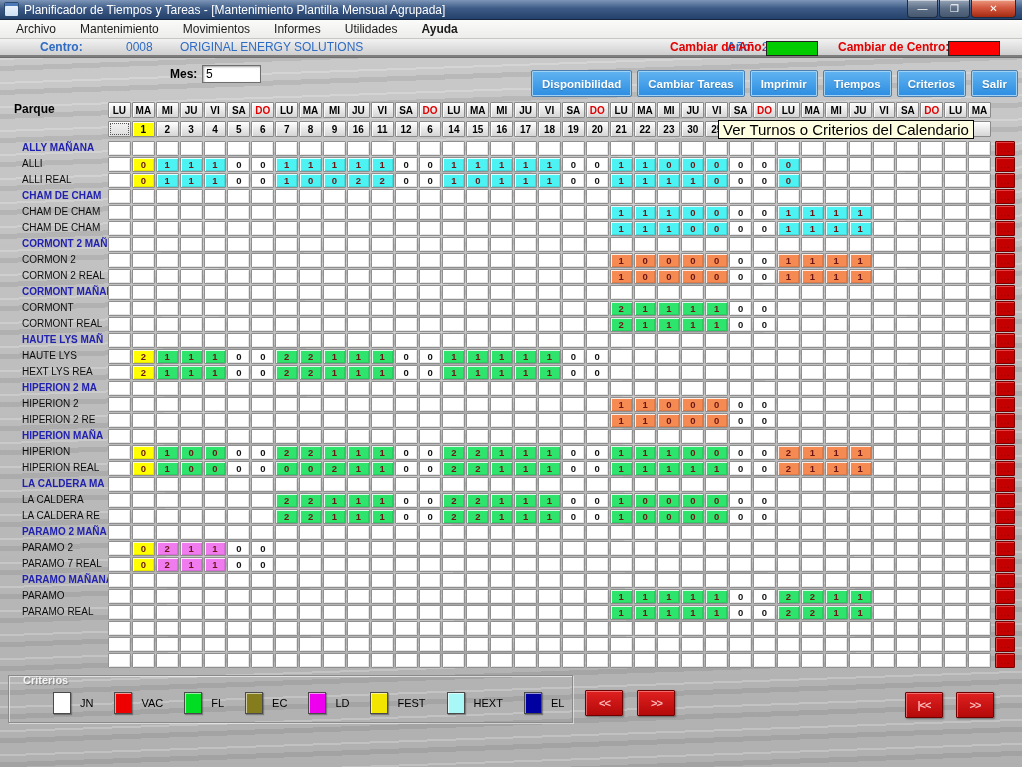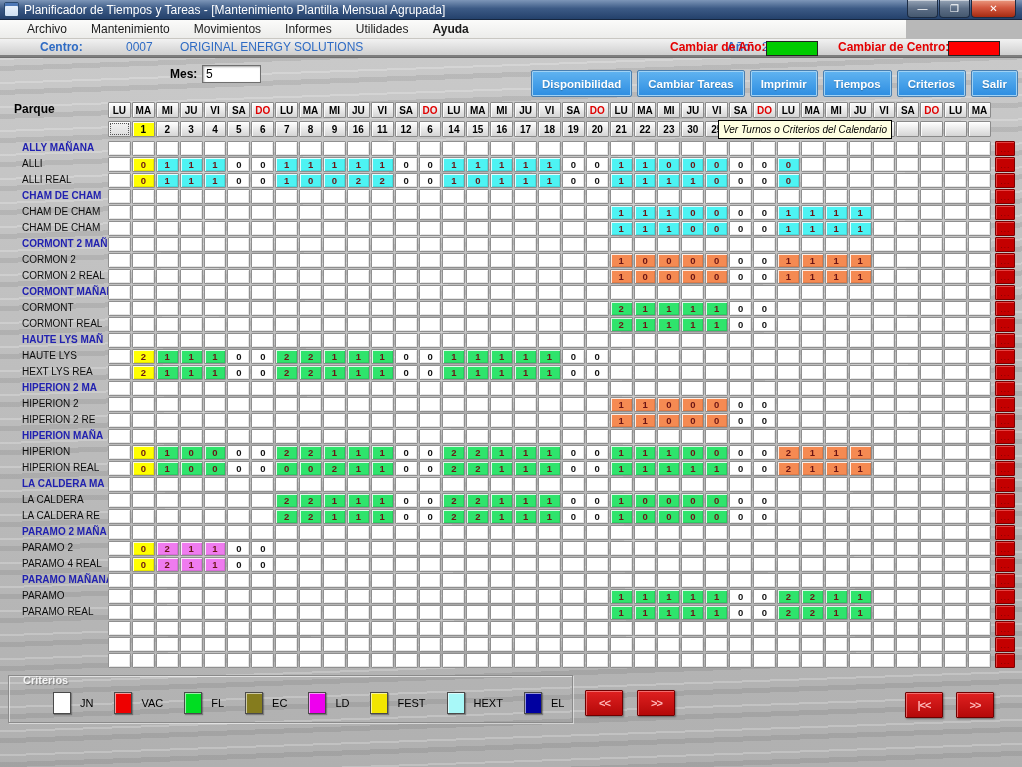--- a/index.html
+++ b/index.html
@@ -20,23 +20,23 @@
     background:linear-gradient(#eef6ff,#cfe0f2);border:1px solid #2a4a70;border-radius:2px;
     box-shadow:inset 0 3px 0 #4d79b8;}
   .win-controls{position:absolute;right:6px;top:0;display:flex;}
   .win-btn{width:29px;height:17px;display:flex;align-items:center;justify-content:center;
     font-size:10px;color:#fff;border:1px solid #1c2c44;border-top:none;
     border-radius:0 0 4px 4px;background:linear-gradient(#98a6b8,#5c6e86 50%,#45586f);
     box-shadow:inset 0 1px 0 rgba(255,255,255,.5);margin-left:1px;cursor:default;}
   .win-btn.close{background:linear-gradient(#eb9a80,#d35940 45%,#a42b12);width:43px;}
   
   .menubar{
-    position:absolute;left:0;top:20px;width:906px;height:19px;
+    position:absolute;left:0;top:20px;width:1022px;height:19px;
     background:linear-gradient(#fbfbfa,#ececea);border-bottom:1px solid #c9c7c2;
-    display:flex;align-items:center;box-sizing:border-box;padding-left:15px;
+    display:flex;align-items:center;box-sizing:border-box;padding-left:4px;
   }
   .menu-item{font-size:12px;color:#1b1b1b;padding:0 12px;line-height:18px;}
   .menu-item.bold{font-weight:bold;}
   
   .infobar{
     position:absolute;left:0;top:39px;width:1022px;height:18px;
     background:linear-gradient(#f2f2f2,#cfcfcf);border-bottom:2px solid #7e7e7e;
     box-sizing:border-box;font-size:12px;
   }
   .infobar span{position:absolute;top:1px;white-space:nowrap;}
@@ -92,22 +92,22 @@
     display:flex;align-items:flex-end;justify-content:center;
     font-size:7px;color:rgba(0,0,0,.4);letter-spacing:1px;line-height:6px;
   }
   .gapcol{background:transparent;border:none;box-shadow:none;}
   .row-labels{position:absolute;left:0;top:82px;width:108px;}
   .row-label{height:16px;line-height:16px;font-size:10px;color:#0d0d0d;padding-left:22px;
     white-space:nowrap;overflow:hidden;}
   .row-label.group{color:#2121b0;font-weight:bold;}
   .tooltip{
     position:absolute;left:718px;top:62px;height:17px;z-index:20;
-    background:#ffffe1;border:1px solid #000;font-size:10px;color:#000;
-    display:flex;align-items:center;padding:0 4px;white-space:nowrap;font-style:italic;
+    background:#ffffe1;border:1px solid #000;font-size:15px;color:#000;
+    display:flex;align-items:center;padding:0 4px;white-space:nowrap;
   }
   
   .legend{
     position:absolute;left:8px;top:617px;width:565px;height:48px;
     border:1px solid #8a8a8a;box-shadow:inset 1px 1px 0 rgba(255,255,255,.6), 1px 1px 0 rgba(255,255,255,.5);
     box-sizing:border-box;
   }
   .legend-title{position:absolute;left:10px;top:-2px;font-size:11px;font-weight:bold;color:#f4f4f4;
     padding:0 4px;text-shadow:1px 1px 1px rgba(0,0,0,.35);}
   .legend-items{position:absolute;left:44px;top:14px;display:flex;align-items:center;}
@@ -141,21 +141,21 @@
     <div class="menu-item">Archivo</div>
     <div class="menu-item">Mantenimiento</div>
     <div class="menu-item">Movimientos</div>
     <div class="menu-item">Informes</div>
     <div class="menu-item">Utilidades</div>
     <div class="menu-item bold">Ayuda</div>
   </div>
 
 <div class="infobar">
   <span class="blue bold" style="left:40px">Centro:</span>
-  <span class="blue" style="left:126px">0007</span>
+  <span class="blue" style="left:126px">0008</span>
   <span class="blue" style="left:180px">ORIGINAL ENERGY SOLUTIONS</span>
   <span class="blue bold" style="left:727px">Año:</span>
   <span class="blue" style="left:762px">2012</span>
 
   <span class="redtxt" style="left:836px;top:1px;left:668px"></span>
   <span class="redtxt" style="left:670px">Cambiar de Año:</span>
   <div class="swatch-btn" style="left: 766px; background: rgb(0, 204, 0);" id="ano-swatch"></div>
   <span class="redtxt" style="left:838px">Cambiar de Centro:</span>
   <div class="swatch-btn" style="left: 948px; background: rgb(255, 0, 0);" id="centro-swatch"></div>
 </div>
@@ -279,21 +279,21 @@
       <div class="row-label">HIPERION 2</div>
       <div class="row-label">HIPERION 2 RE</div>
       <div class="row-label group">HIPERION MAÑA</div>
       <div class="row-label">HIPERION</div>
       <div class="row-label">HIPERION REAL</div>
       <div class="row-label group">LA CALDERA MA</div>
       <div class="row-label">LA CALDERA</div>
       <div class="row-label">LA CALDERA RE</div>
       <div class="row-label group">PARAMO 2 MAÑA</div>
       <div class="row-label">PARAMO 2</div>
-      <div class="row-label">PARAMO 4 REAL</div>
+      <div class="row-label">PARAMO 7 REAL</div>
       <div class="row-label group">PARAMO MAÑANA</div>
       <div class="row-label">PARAMO</div>
       <div class="row-label">PARAMO REAL</div>
       <div class="row-label"></div>
       <div class="row-label"></div>
       <div class="row-label"></div>
     </div>
   <div class="databody" id="grid-body">
       <div class="grid-row">
         <div class="cell"></div>

